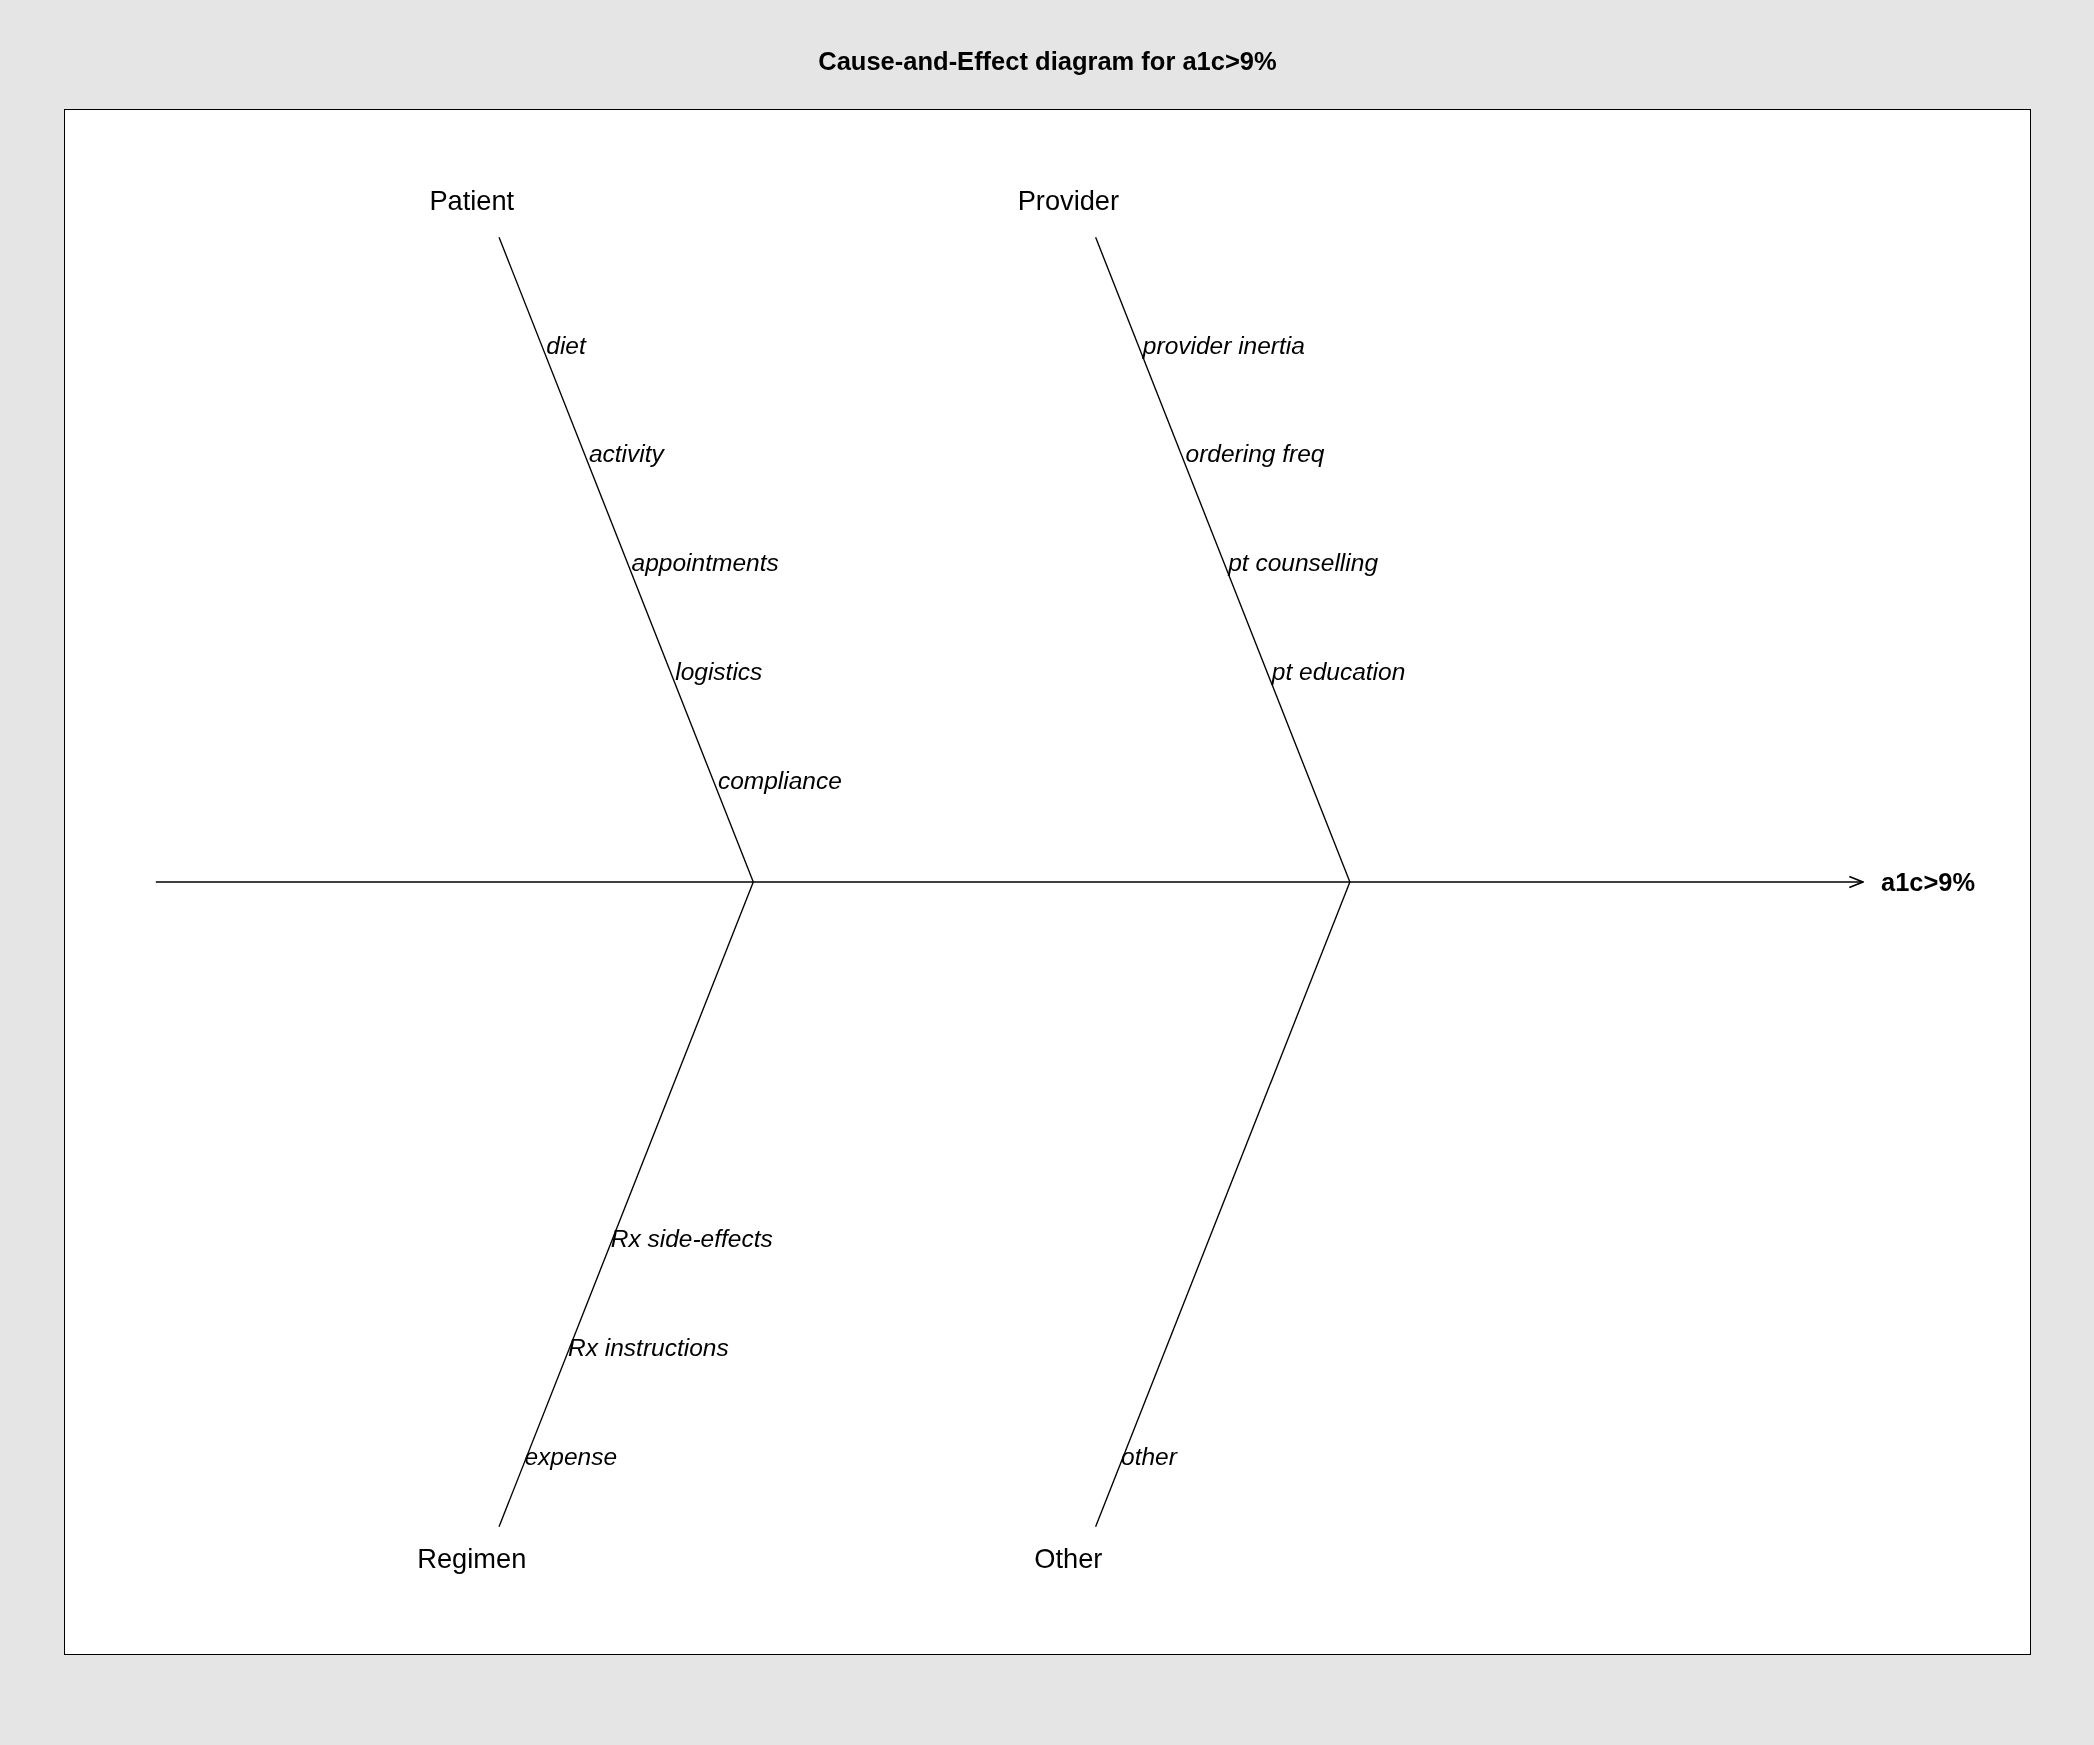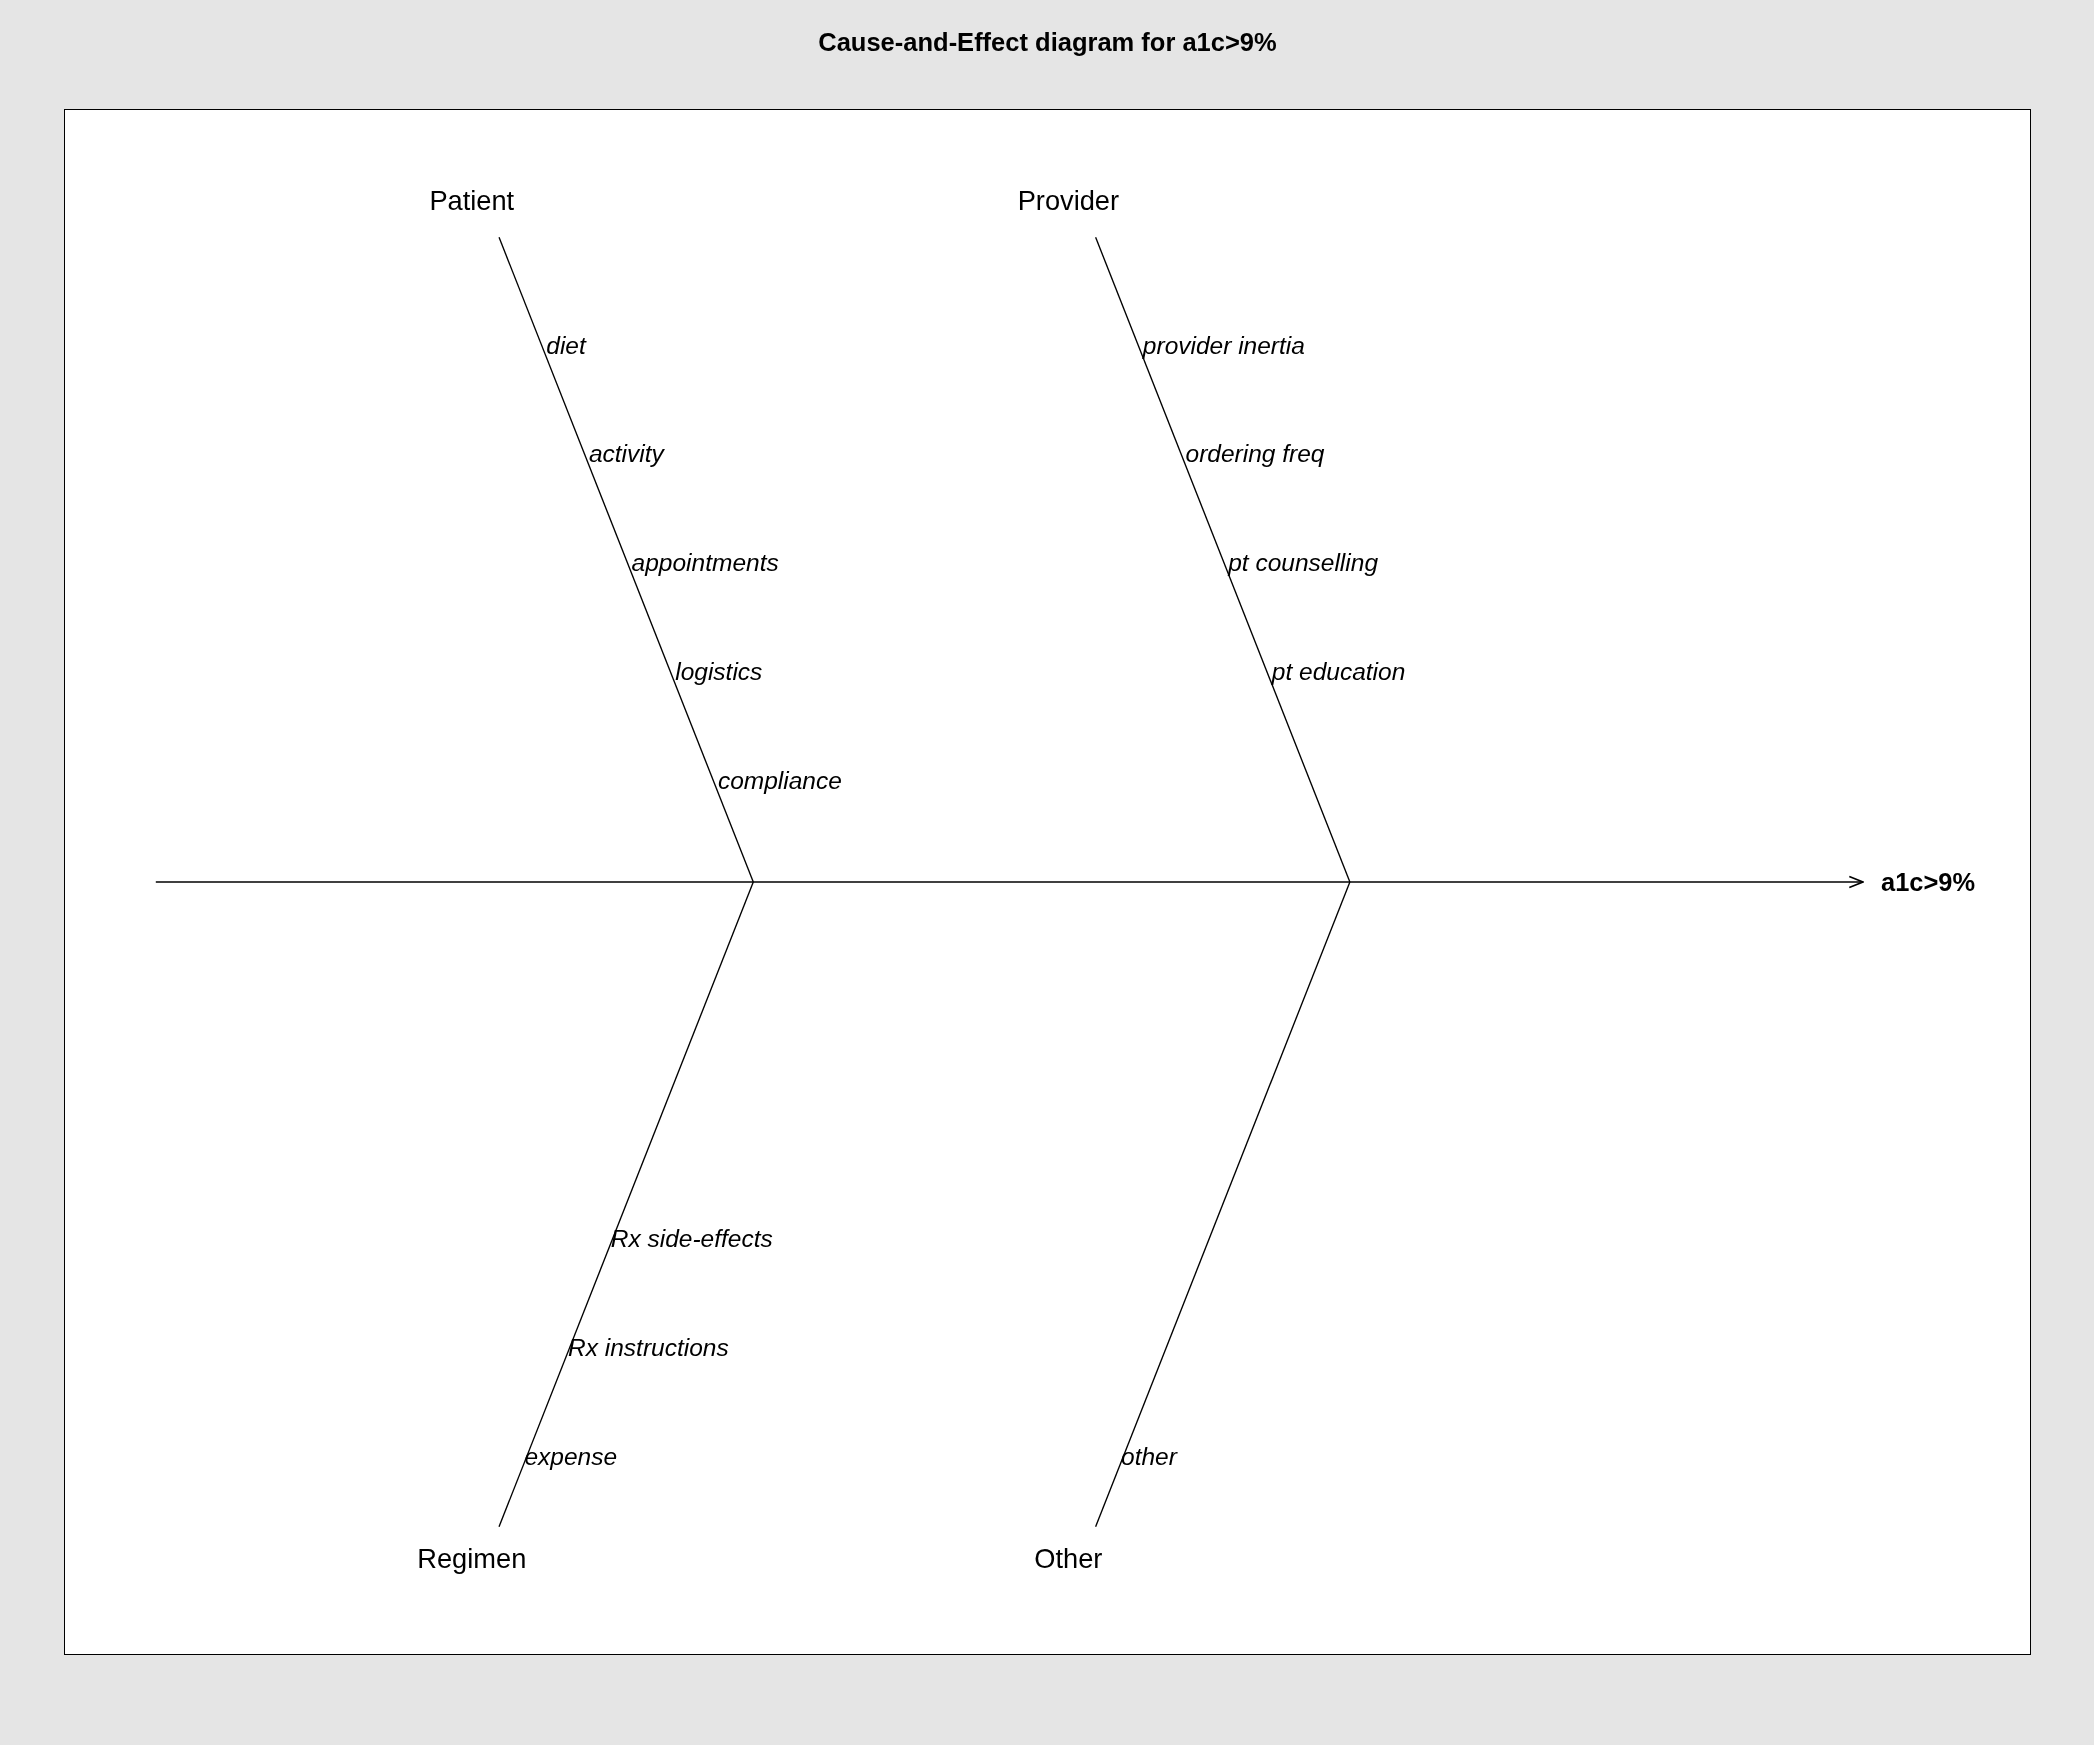--- a/index.html
+++ b/index.html
@@ -7,21 +7,21 @@
       background: #e5e5e5;
       font-family: Arial, Helvetica, sans-serif;
       width: 2095px;
       height: 1746px;
       position: relative;
     }
     .title {
       text-align: center;
       font-weight: bold;
       font-size: 25.5px;
-      padding-top: 28px;
+      padding-top: 47px;
       color: #000;
     }
     .chart-box {
       position: absolute;
       left: 64px;
       top: 109px;
       width: 1967px;
       height: 1546px;
       background: #fff;
       border: 0.9px solid #000;

